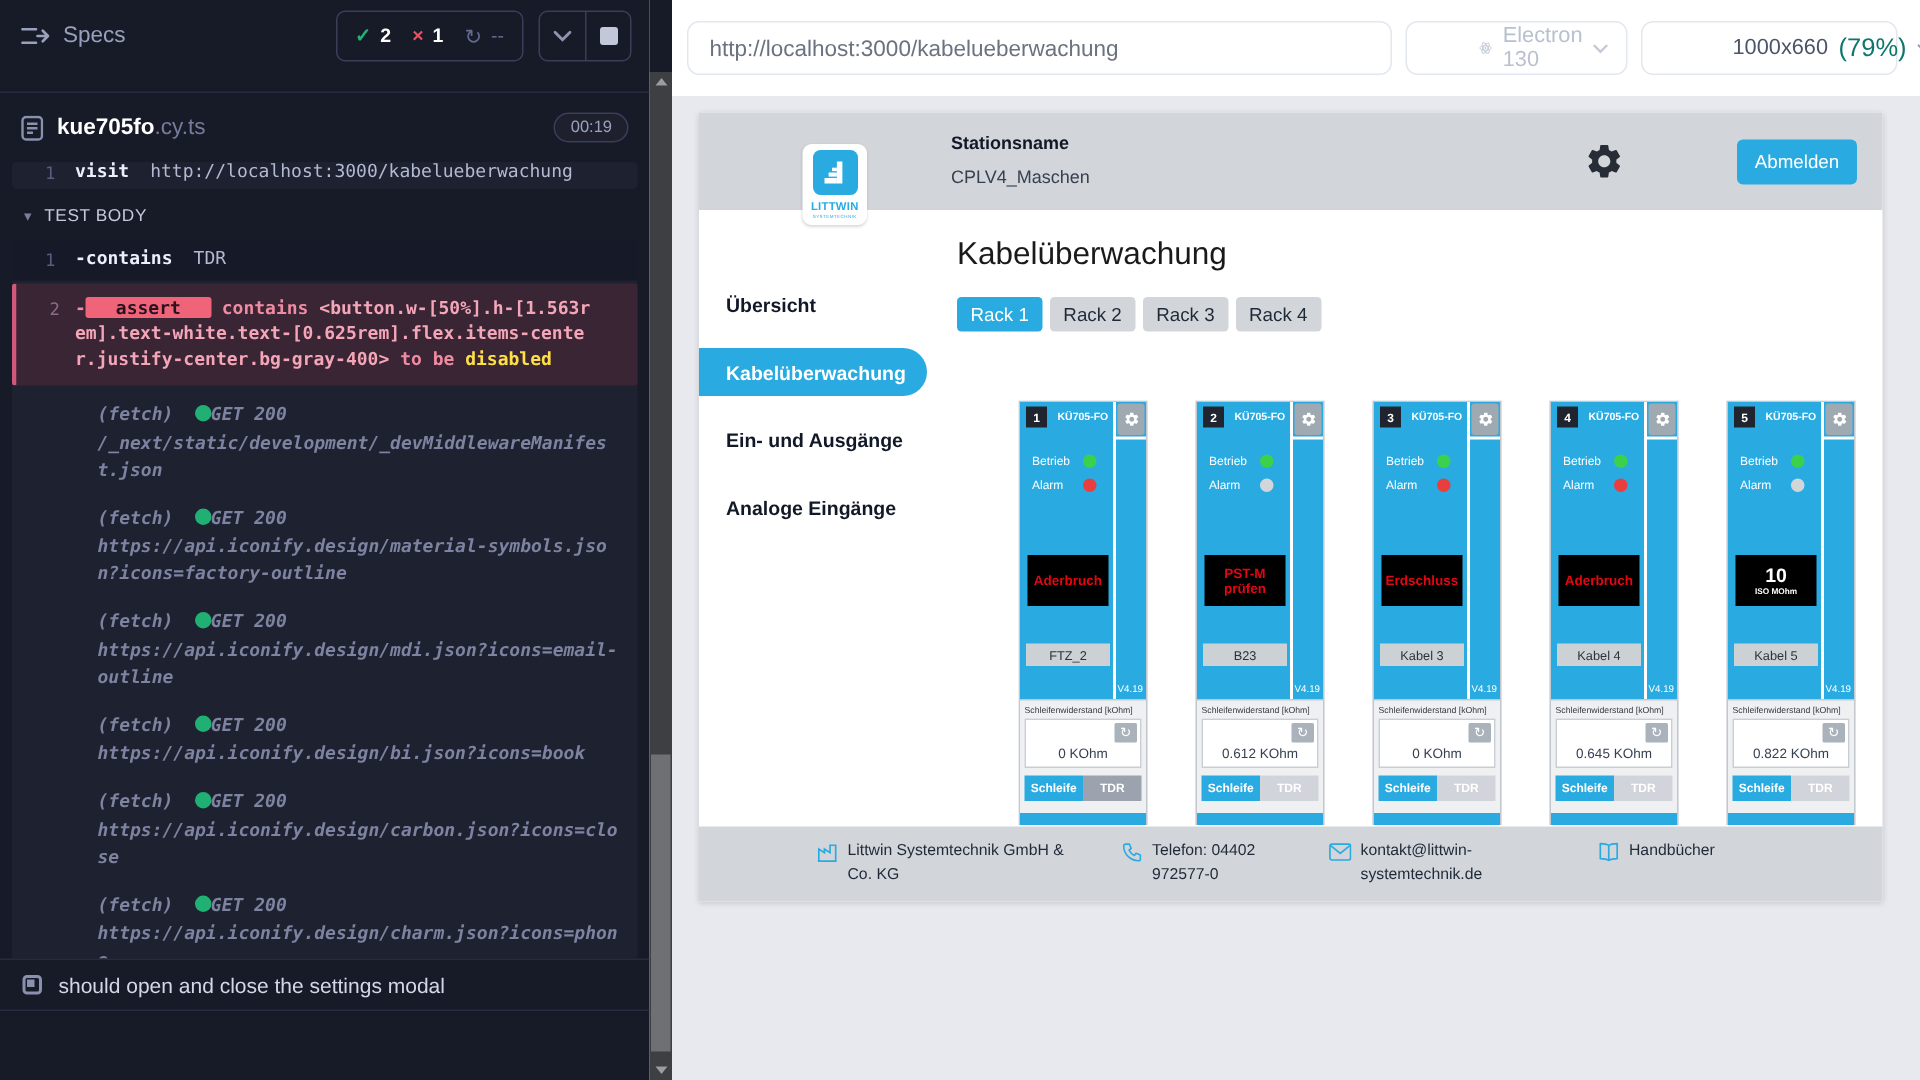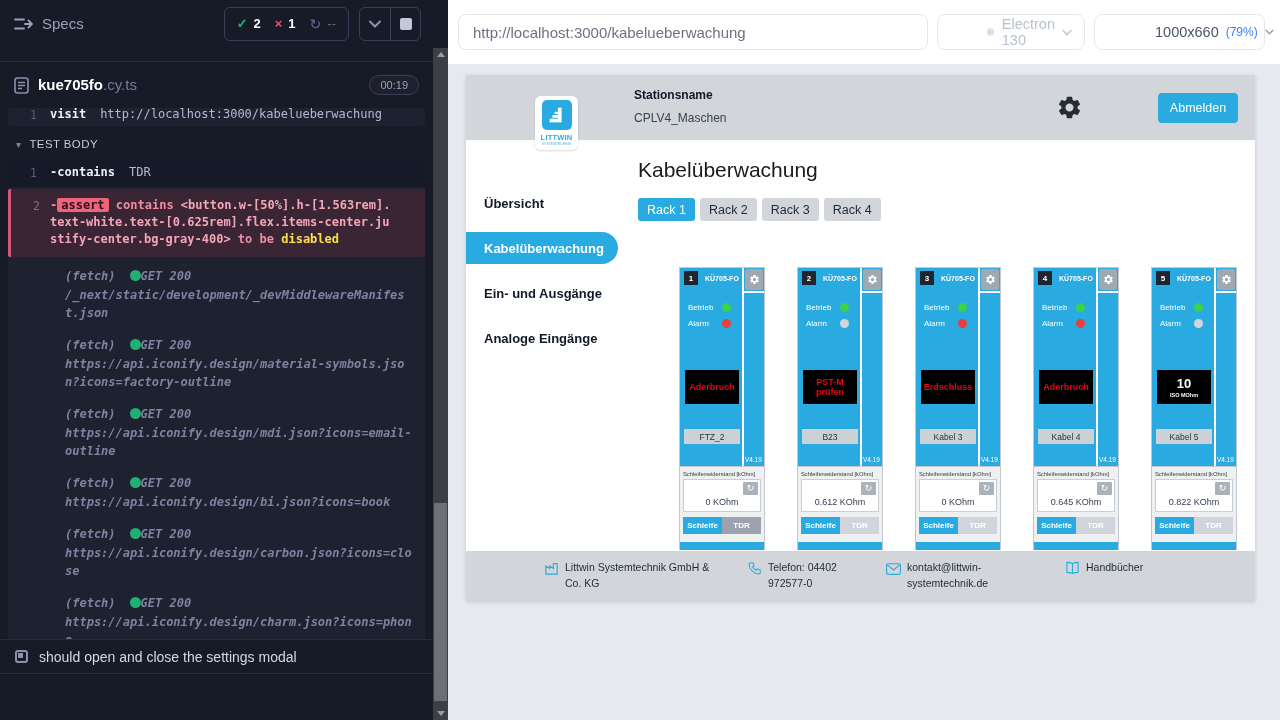--- a/index.html
+++ b/index.html
@@ -37,21 +37,21 @@
   .lnum { width:42px; flex:none; text-align:left; padding-left:22px; color:#575d7e; font-size:11.5px; padding-top:1px; }
   .cmd-name { color:#eceffc; font-weight:bold; white-space:pre; }
   .cmd-arg { color:#b4b9d3; margin-left:14px; word-break:break-all; }
   .row-contains { background:#161927; }
   .section-head { display:flex; align-items:center; gap:8px; padding:12px 6px 9px 8px; color:#c4c9de; font-size:11.5px; letter-spacing:.4px; }
   .section-head .chev { color:#7a8099; font-size:10px; }
 
   .row-assert { background:#3a2534; border-left:3px solid #d2587a; border-radius:2px; padding:8px 10px 8px 0; margin-top:2px; }
   .row-assert .lnum { width:39px; color:#8d6b85; }
   .assert-text { color:#ef8ba2; font-weight:bold; word-break:break-all; width:345px; }
-  .assert-badge { background:#f0647a; color:#27141f; padding:0 4px; border-radius:2px; font-weight:bold; }
+  .assert-badge { background:#f0647a; color:#27141f; padding:0 20px; border-radius:2px; font-weight:bold; }
   .assert-sel { color:#f4a6b8; }
   .assert-state { color:#fde047; }
 
   .fetch-row { font-family:"DejaVu Sans Mono", monospace; font-style:italic; font-weight:bold; color:#7d83a0; font-size:12px; line-height:1.5; margin:0 0 14px 57px; width:352px; }
   .fetch-head { display:flex; align-items:center; gap:0; margin-bottom:1px; }
   .fetch-dot { width:11px; height:11px; border-radius:50%; background:#21b074; margin-left:14px; flex:none; }
   .fetch-url { word-break:break-all; }
   .fetch-pad { height:10px; }
 
   .next-test { border-top:1px solid #272b3e; border-bottom:1px solid #272b3e; height:35px; display:flex; align-items:center; gap:11px; padding:0 15px; color:#d4d7e8; font-size:14px; flex:none; }
@@ -69,21 +69,21 @@
   .sb-thumb { position:absolute; left:1px; right:1px; top:455px; height:198px; background:#6f7073; }
 
   
   .aut { flex:1; display:flex; flex-direction:column; background:#e7e9ee; }
   .browser-bar { height:64px; background:#ffffff; display:flex; align-items:center; padding:0 15px 0 10px; gap:9px; flex:none; }
   .url-box { flex:1; height:36px; border:1px solid #e3e7ef; border-radius:8px; display:flex; align-items:center; padding:0 14px; font-size:15px; color:#6b7280; background:#fff; }
   .browser-select, .viewport-box { height:36px; border:1px solid #e3e7ef; border-radius:8px; display:flex; align-items:center; gap:7px; padding:0 12px; background:#fff; flex:none; cursor:pointer; }
   .browser-select { width:148px; color:#b9c1cf; font-size:14.5px;padding-left:48px; }
   .viewport-box { width:171px; }
   .vp-size { color:#4a5568; font-size:14.5px;margin-left:41px; }
-  .vp-scale { color:#3b82f6; font-size:12px; }
+  .vp-scale { color:#0f766e; font-size:17px; }
   .chev-svg { flex:none; }
 
   .stage { flex:1; position:relative; }
   .app { position:absolute; left:18px; top:11px; width:789px; height:526px; background:#ffffff; box-shadow:0 1px 4px rgba(0,0,0,.15); font-family:"Liberation Sans", sans-serif; }
 
   .app-header { height:65px; background:#d2d5da; position:relative; }
   .logo-card { position:absolute; left:69px; top:21px; width:43px; height:54px; background:#fff; border-radius:6px; box-shadow:0 1px 2px rgba(0,0,0,.15); display:flex; flex-direction:column; align-items:center; padding-top:4px; }
   .logo-sq { width:30px; height:30px; background:#29abe2; border-radius:5px; display:flex; align-items:center; justify-content:center; }
   .logo-text { font-size:7.5px; font-weight:bold; color:#29abe2; margin-top:3px; letter-spacing:.2px; }
   .logo-sub { font-size:3px; color:#29abe2; letter-spacing:.3px; }

